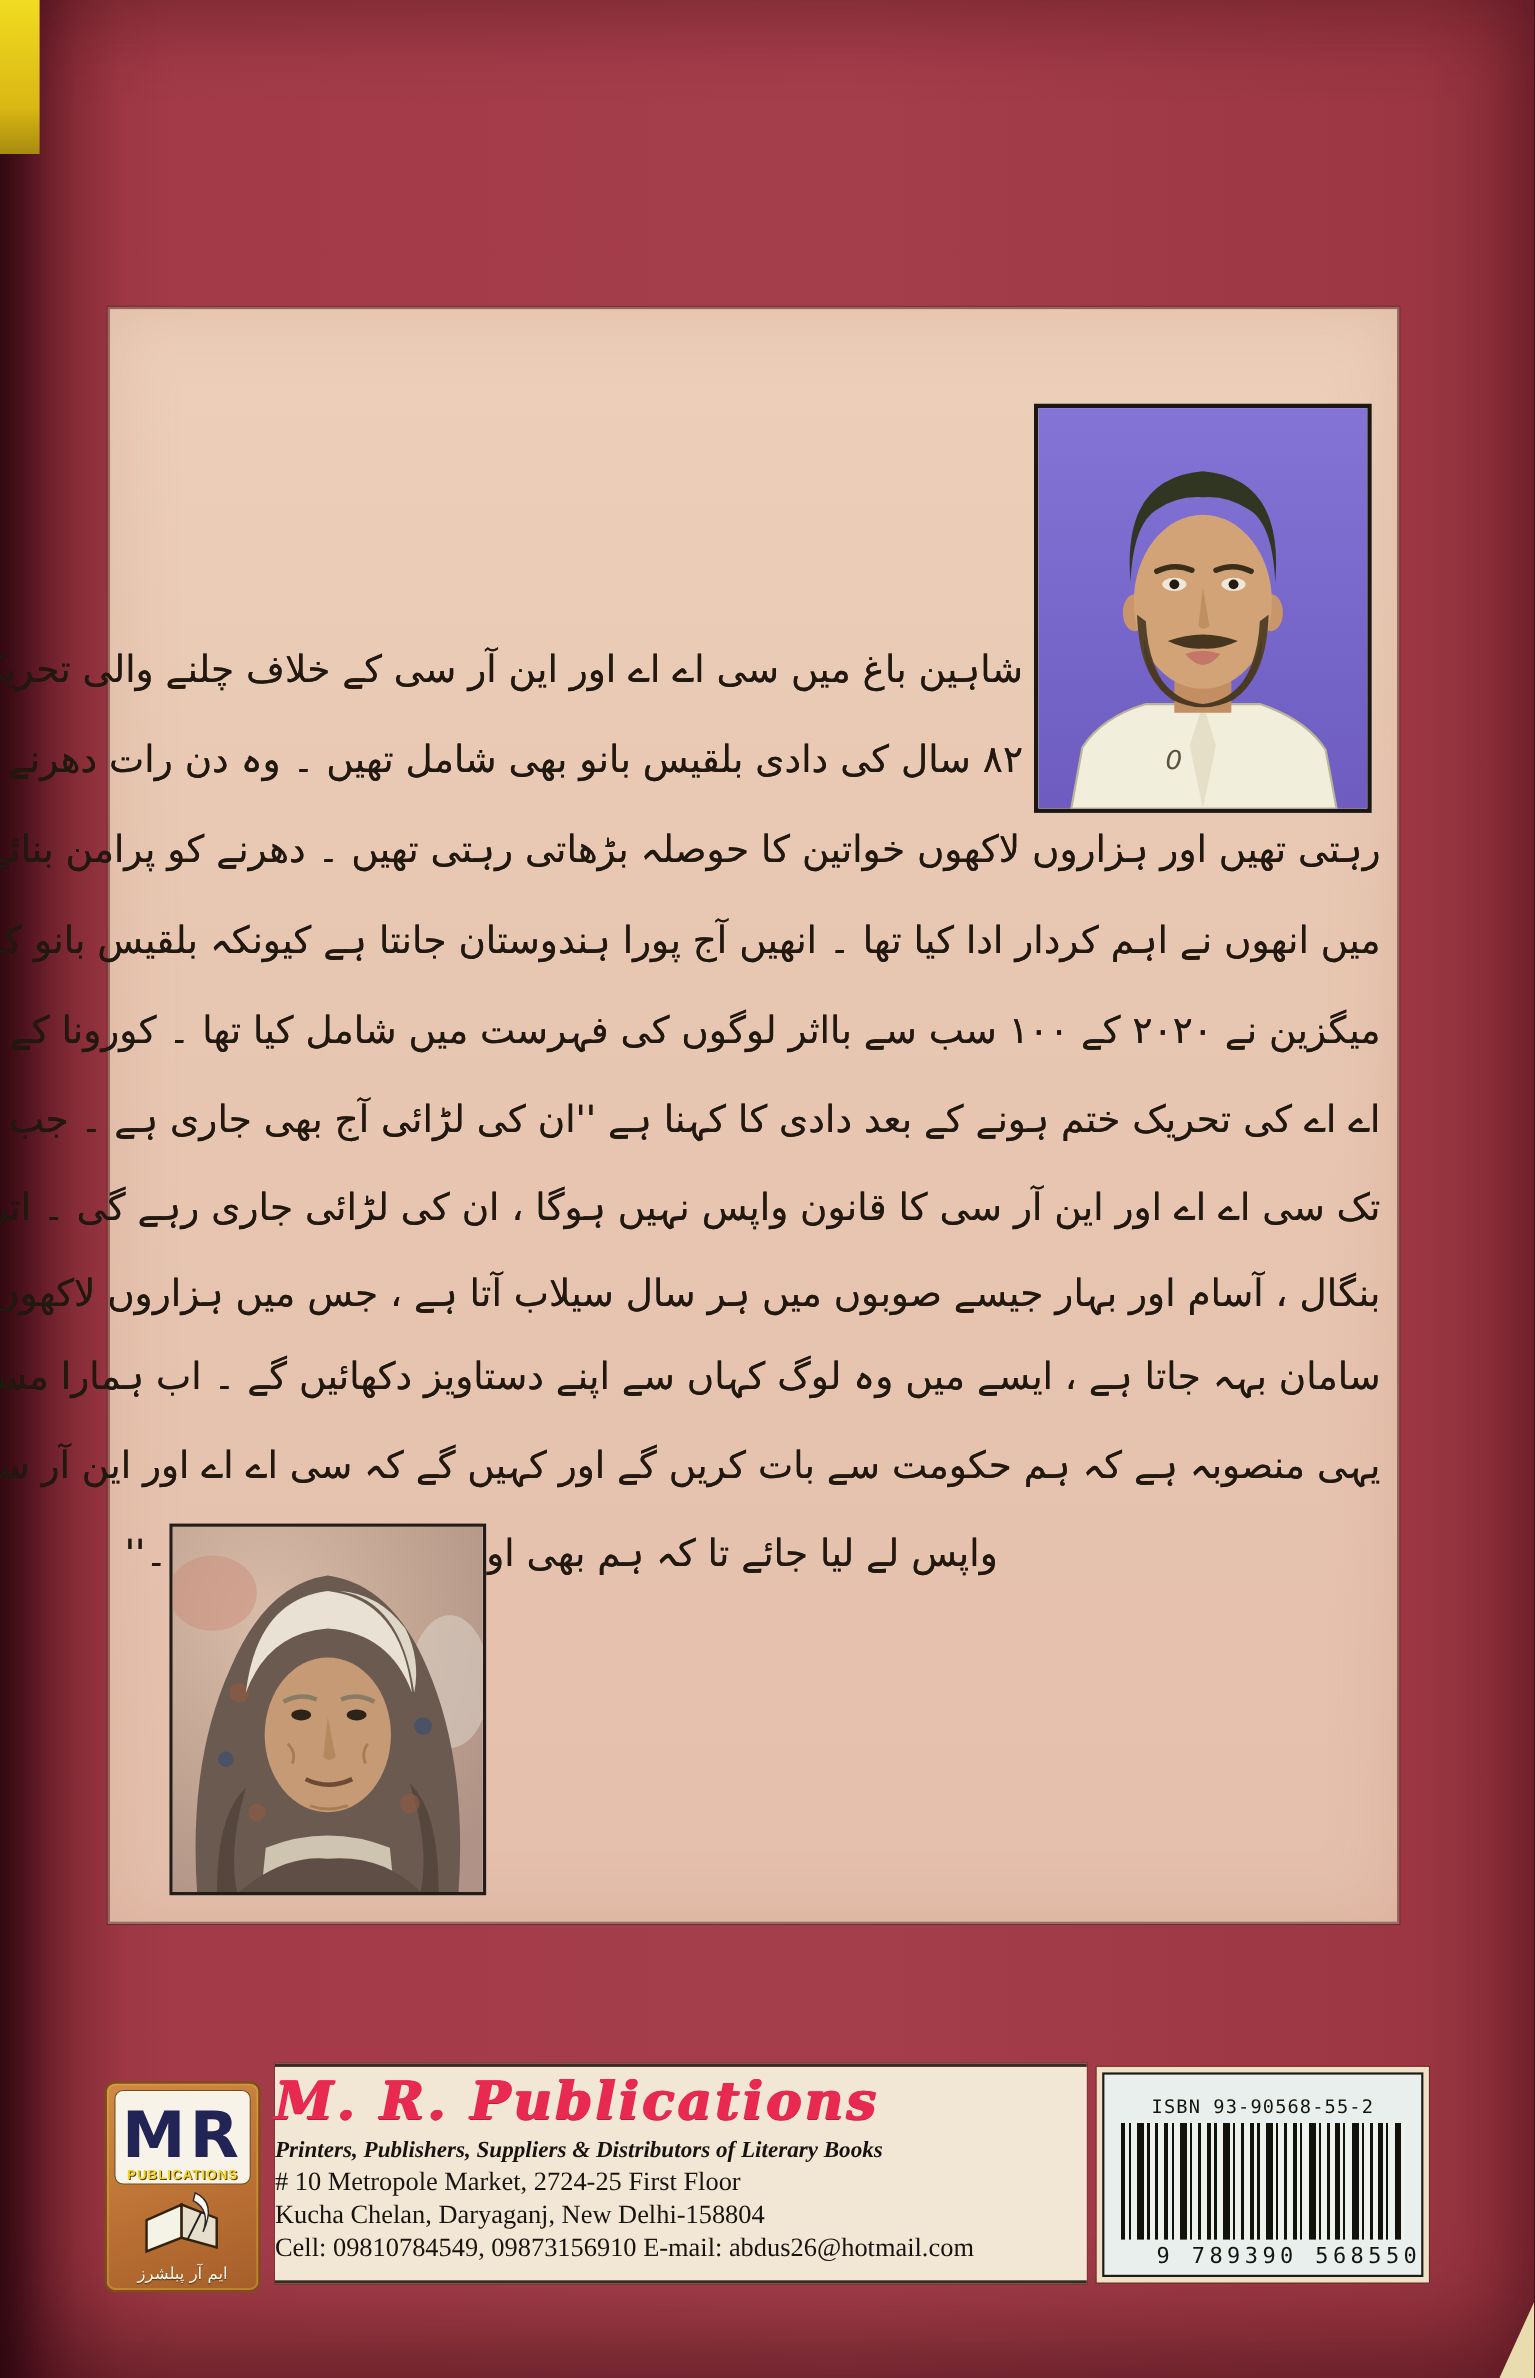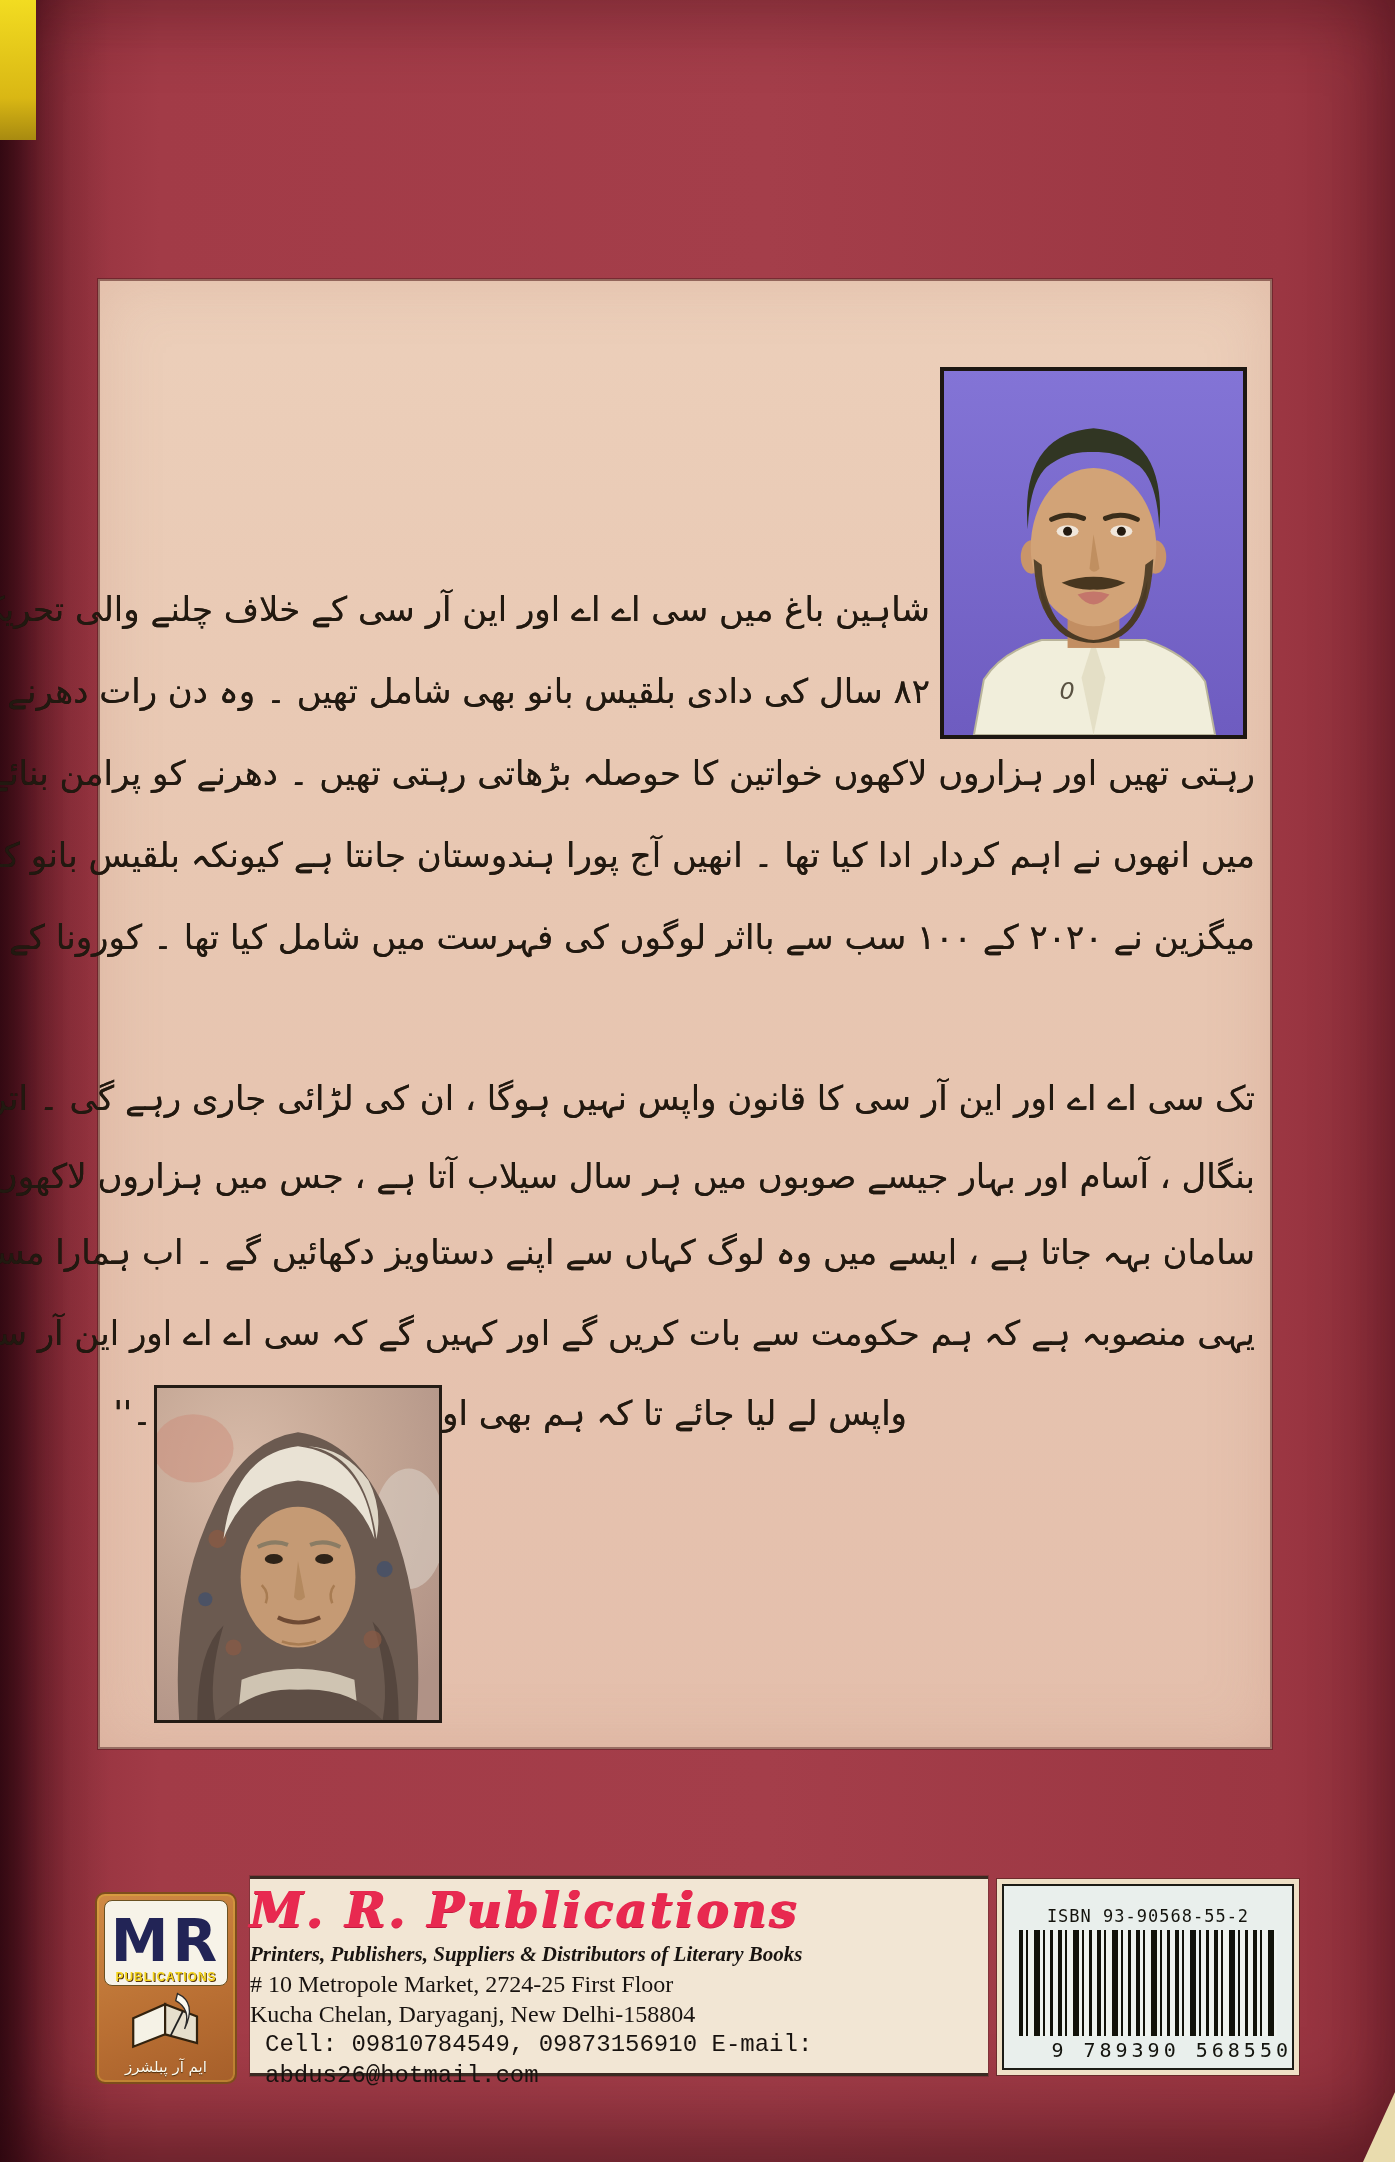--- a/index.html
+++ b/index.html
@@ -51,21 +51,21 @@
     font-family:"DejaVu Sans",sans-serif;font-size:15px;color:#fdfbef;text-shadow:0 1px 1px #4a2c0c;}
 
   .info-box{position:absolute;left:250px;top:1876px;width:738px;height:194px;
     background:#f2e6d4;border-top:3px solid #3a2a22;border-bottom:3px solid #3a2a22;
     box-shadow:0 0 0 1px rgba(60,40,30,.3);color:#181310;}
   .pub-name{margin-top:2px;font-family:"DejaVu Serif",serif;font-style:italic;font-weight:bold;
     font-size:48px;line-height:58px;color:#e82950;letter-spacing:3px;
     text-shadow:1px 0 0 #e82950, -1px 0 0 #e82950, 0 1px 0 #c21a3e;}
   .pub-tagline{font-family:"Liberation Serif",serif;font-style:italic;font-weight:bold;font-size:21px;line-height:30px;}
   .pub-addr{font-family:"Liberation Serif",serif;font-size:24px;line-height:30px;}
-  .pub-contact{font-family:Liberation Mono, monospace;font-size:24px;line-height:31px;padding-left:15px;}
+  .pub-contact{font-family:Liberation Serif, serif;font-size:24px;line-height:31px;}
 
   .isbn-box{position:absolute;left:1002px;top:1884px;width:288px;height:182px;
     background:#e9efec;border:2px solid #1c1c16;box-shadow:0 0 0 5px #efe0c6, 0 0 0 6px rgba(60,30,20,.5);}
   .isbn-label{margin-top:20px;text-align:center;font-family:"DejaVu Sans Mono",monospace;
     font-size:17px;letter-spacing:1px;color:#14140e;}
   .barcode{margin:4px auto 0;width:258px;height:106px;
     background:repeating-linear-gradient(90deg,
       #12120a 0 4px,#eef2ee 4px 7px,#12120a 7px 9px,#eef2ee 9px 15px,
       #12120a 15px 21px,#eef2ee 21px 24px,#12120a 24px 26px,#eef2ee 26px 31px,
       #12120a 31px 34px,#eef2ee 34px 39px);}
@@ -112,20 +112,21 @@
         <path d="M134 226 Q150 220 166 226 Q158 236 150 236 Q142 236 134 226 Z" fill="#c4766b"></path>
         <text x="116" y="332" font-family="DejaVu Sans" font-size="24" fill="#5a5242" font-style="italic">0</text>
       </svg>
     </div>
 
     <div class="uline narrow" style="top:288px">شاہین باغ میں سی اے اے اور این آر سی کے خلاف چلنے والی تحریک میں</div>
     <div class="uline narrow" style="top:370px">۸۲ سال کی دادی بلقیس بانو بھی شامل تھیں ۔ وہ دن رات دھرنے پر بیٹھی</div>
     <div class="uline full" style="top:452px">رہتی تھیں اور ہزاروں لاکھوں خواتین کا حوصلہ بڑھاتی رہتی تھیں ۔ دھرنے کو پرامن بنائے رکھنے</div>
     <div class="uline full" style="top:534px">میں انھوں نے اہم کردار ادا کیا تھا ۔ انھیں آج پورا ہندوستان جانتا ہے کیونکہ بلقیس بانو کو ٹائم</div>
     <div class="uline full" style="top:616px">میگزین نے ۲۰۲۰ کے ۱۰۰ سب سے بااثر لوگوں کی فہرست میں شامل کیا تھا ۔ کورونا کے سبب سی</div>
+    <div class="uline full" style="top:697px">اے اے کی تحریک ختم ہونے کے بعد دادی کا کہنا ہے ''ان کی لڑائی آج بھی جاری ہے ۔ جب</div>
     <div class="uline full" style="top:777px">تک سی اے اے اور این آر سی کا قانون واپس نہیں ہوگا ، ان کی لڑائی جاری رہے گی ۔ اتر پردیش ،</div>
     <div class="uline full" style="top:855px">بنگال ، آسام اور بہار جیسے صوبوں میں ہر سال سیلاب آتا ہے ، جس میں ہزاروں لاکھوں لوگوں کا</div>
     <div class="uline full" style="top:931px">سامان بہہ جاتا ہے ، ایسے میں وہ لوگ کہاں سے اپنے دستاویز دکھائیں گے ۔ اب ہمارا مستقبل کا</div>
     <div class="uline full" style="top:1012px">یہی منصوبہ ہے کہ ہم حکومت سے بات کریں گے اور کہیں گے کہ سی اے اے اور این آر سی قانون کو</div>
     <div class="uline last" style="top:1092px">واپس لے لیا جائے تا کہ ہم بھی اور تم بھی خوش رہو ۔''</div>
 
     <div class="photo-frame bilqis-photo">
       <svg viewBox="0 0 280 330" preserveAspectRatio="none">
         <defs>
           <radialGradient id="bg2" cx="30%" cy="25%" r="90%">

